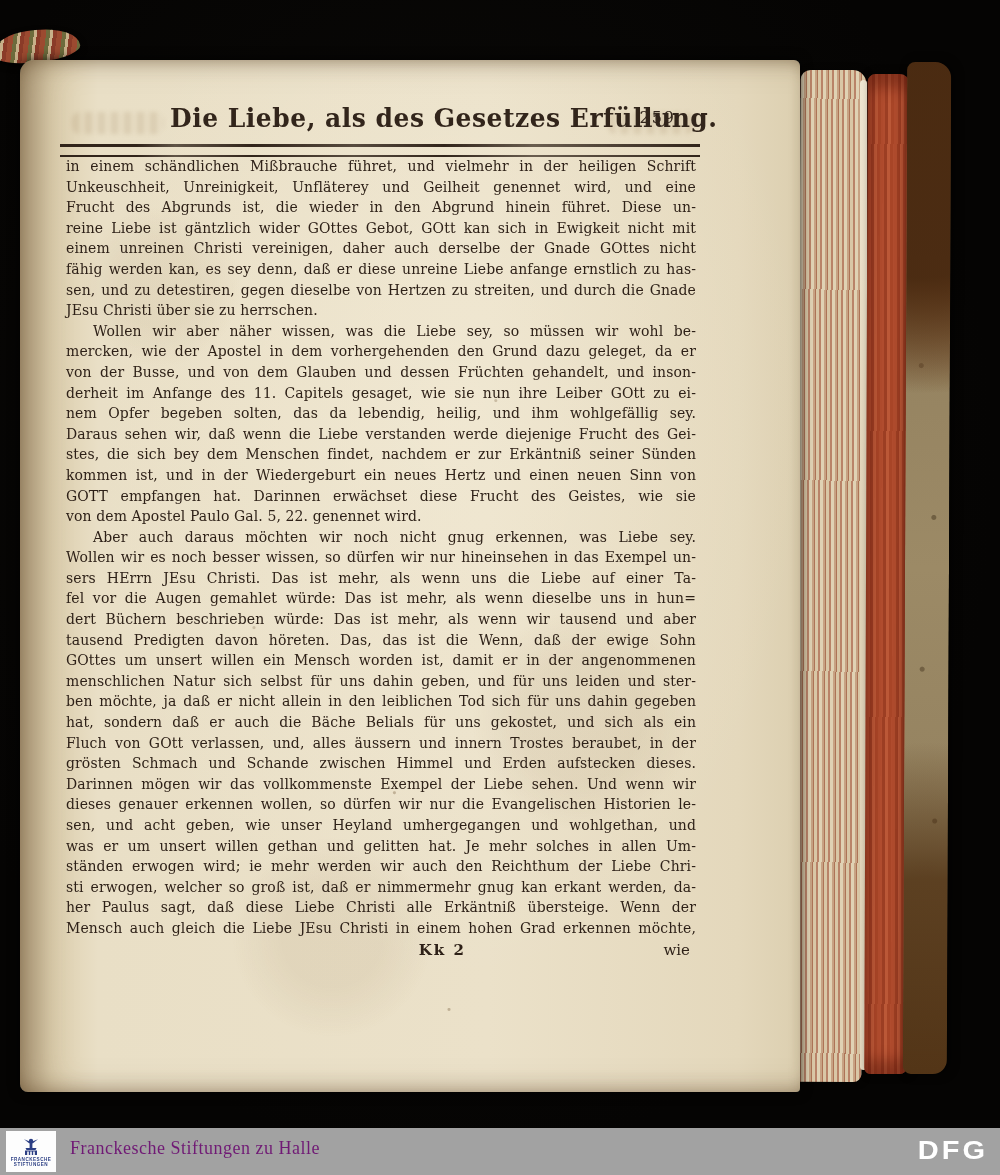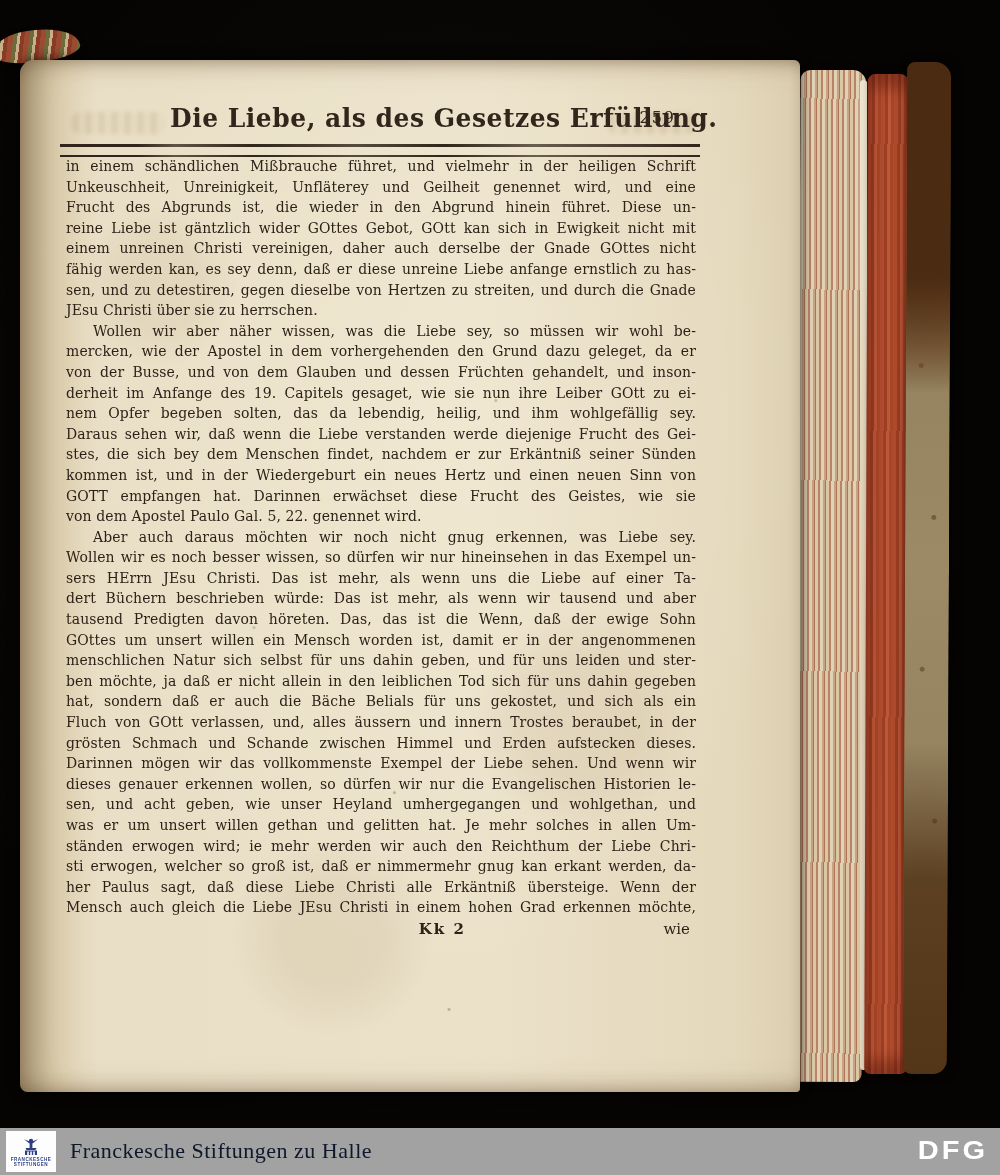--- a/index.html
+++ b/index.html
@@ -69,21 +69,21 @@
   .catch-spacer{flex:0 0 56%;}
   .signature-mark{font-weight:bold;letter-spacing:2px;text-align:right;}
   .catchword{margin-left:auto;padding-right:6px;}
 
   
   .footer-bar{position:absolute;left:0;top:1128px;width:1000px;height:47px;background:#a2a2a2;}
   .logo-box{position:absolute;left:6px;top:3px;width:50px;height:41px;background:#fdfdfd;
     display:flex;flex-direction:column;align-items:center;justify-content:center;gap:1px;}
   .logo-mark{width:20px;height:20px;}
   .logo-caption{font-family:"Liberation Sans", sans-serif;font-size:4.6px;line-height:5.4px;color:#2c3f84;text-align:center;letter-spacing:.5px;font-weight:bold;white-space:pre-line;}
-  .footer-title{position:absolute;left:70px;top:10px;font-family:"Liberation Serif", serif;font-size:22px;color:#0f172a;letter-spacing:.5px;}
+  .footer-title{position:absolute;left:70px;top:10px;font-family:"Liberation Serif", serif;font-size:18px;color:#701a75;letter-spacing:.5px;}
   .dfg-logo{position:absolute;right:12px;top:6px;font-family:"Liberation Sans", sans-serif;font-weight:bold;font-size:29px;color:#fff;letter-spacing:3px;transform:scaleY(.92);}
 </style>
 </head>
 <body>
 
 <div class="scene">
 
   <div class="headband"></div>
   <div class="page-stack"></div>
   <div class="stack-sliver"></div>
@@ -107,30 +107,31 @@
         <div class="text-line">Unkeuschheit, Unreinigkeit, Unfläterey und Geilheit genennet wird, und eine</div>
         <div class="text-line">Frucht des Abgrunds ist, die wieder in den Abgrund hinein führet.  Diese un-</div>
         <div class="text-line">reine Liebe ist gäntzlich wider GOttes Gebot, GOtt kan sich in Ewigkeit nicht mit</div>
         <div class="text-line">einem unreinen Christi vereinigen, daher auch derselbe der Gnade GOttes nicht</div>
         <div class="text-line">fähig werden kan, es sey denn, daß er diese unreine Liebe anfange ernstlich zu has-</div>
         <div class="text-line">sen, und zu detestiren, gegen dieselbe von Hertzen zu streiten, und durch die Gnade</div>
         <div class="text-line par-end">JEsu Christi über sie zu herrschen.</div>
         <div class="text-line indent">Wollen wir aber näher wissen, was die Liebe sey, so müssen wir wohl be-</div>
         <div class="text-line">mercken, wie der Apostel in dem vorhergehenden den Grund dazu geleget, da er</div>
         <div class="text-line">von der Busse, und von dem Glauben und dessen Früchten gehandelt, und inson-</div>
-        <div class="text-line">derheit im Anfange des 19. Capitels gesaget, wie sie nun ihre Leiber GOtt zu ei-</div>
+        <div class="text-line">derheit im Anfange des 11. Capitels gesaget, wie sie nun ihre Leiber GOtt zu ei-</div>
         <div class="text-line">nem Opfer begeben solten, das da lebendig, heilig, und ihm wohlgefällig sey.</div>
         <div class="text-line">Daraus sehen wir, daß wenn die Liebe verstanden werde diejenige Frucht des Gei-</div>
         <div class="text-line">stes, die sich bey dem Menschen findet, nachdem er zur Erkäntniß seiner Sünden</div>
         <div class="text-line">kommen ist, und in der Wiedergeburt ein neues Hertz und einen neuen Sinn von</div>
         <div class="text-line">GOTT empfangen hat.  Darinnen erwächset diese Frucht des Geistes, wie sie</div>
         <div class="text-line par-end">von dem Apostel Paulo Gal. 5, 22. genennet wird.</div>
         <div class="text-line indent">Aber auch daraus möchten wir noch nicht gnug erkennen, was Liebe sey.</div>
         <div class="text-line">Wollen wir es noch besser wissen, so dürfen wir nur hineinsehen in das Exempel un-</div>
         <div class="text-line">sers HErrn JEsu Christi.  Das ist mehr, als wenn uns die Liebe auf einer Ta-</div>
+        <div class="text-line">fel vor die Augen gemahlet würde: Das ist mehr, als wenn dieselbe uns in hun=</div>
         <div class="text-line">dert Büchern beschrieben würde: Das ist mehr, als wenn wir tausend und aber</div>
         <div class="text-line">tausend Predigten davon höreten.  Das, das ist die Wenn, daß der ewige Sohn</div>
         <div class="text-line">GOttes um unsert willen ein Mensch worden ist, damit er in der angenommenen</div>
         <div class="text-line">menschlichen Natur sich selbst für uns dahin geben, und für uns leiden und ster-</div>
         <div class="text-line">ben möchte, ja daß er nicht allein in den leiblichen Tod sich für uns dahin gegeben</div>
         <div class="text-line">hat, sondern daß er auch die Bäche Belials für uns gekostet, und sich als ein</div>
         <div class="text-line">Fluch von GOtt verlassen, und, alles äussern und innern Trostes beraubet, in der</div>
         <div class="text-line">grösten Schmach und Schande zwischen Himmel und Erden aufstecken dieses.</div>
         <div class="text-line">Darinnen mögen wir das vollkommenste Exempel der Liebe sehen.  Und wenn wir</div>
         <div class="text-line">dieses genauer erkennen wollen, so dürfen wir nur die Evangelischen Historien le-</div>

